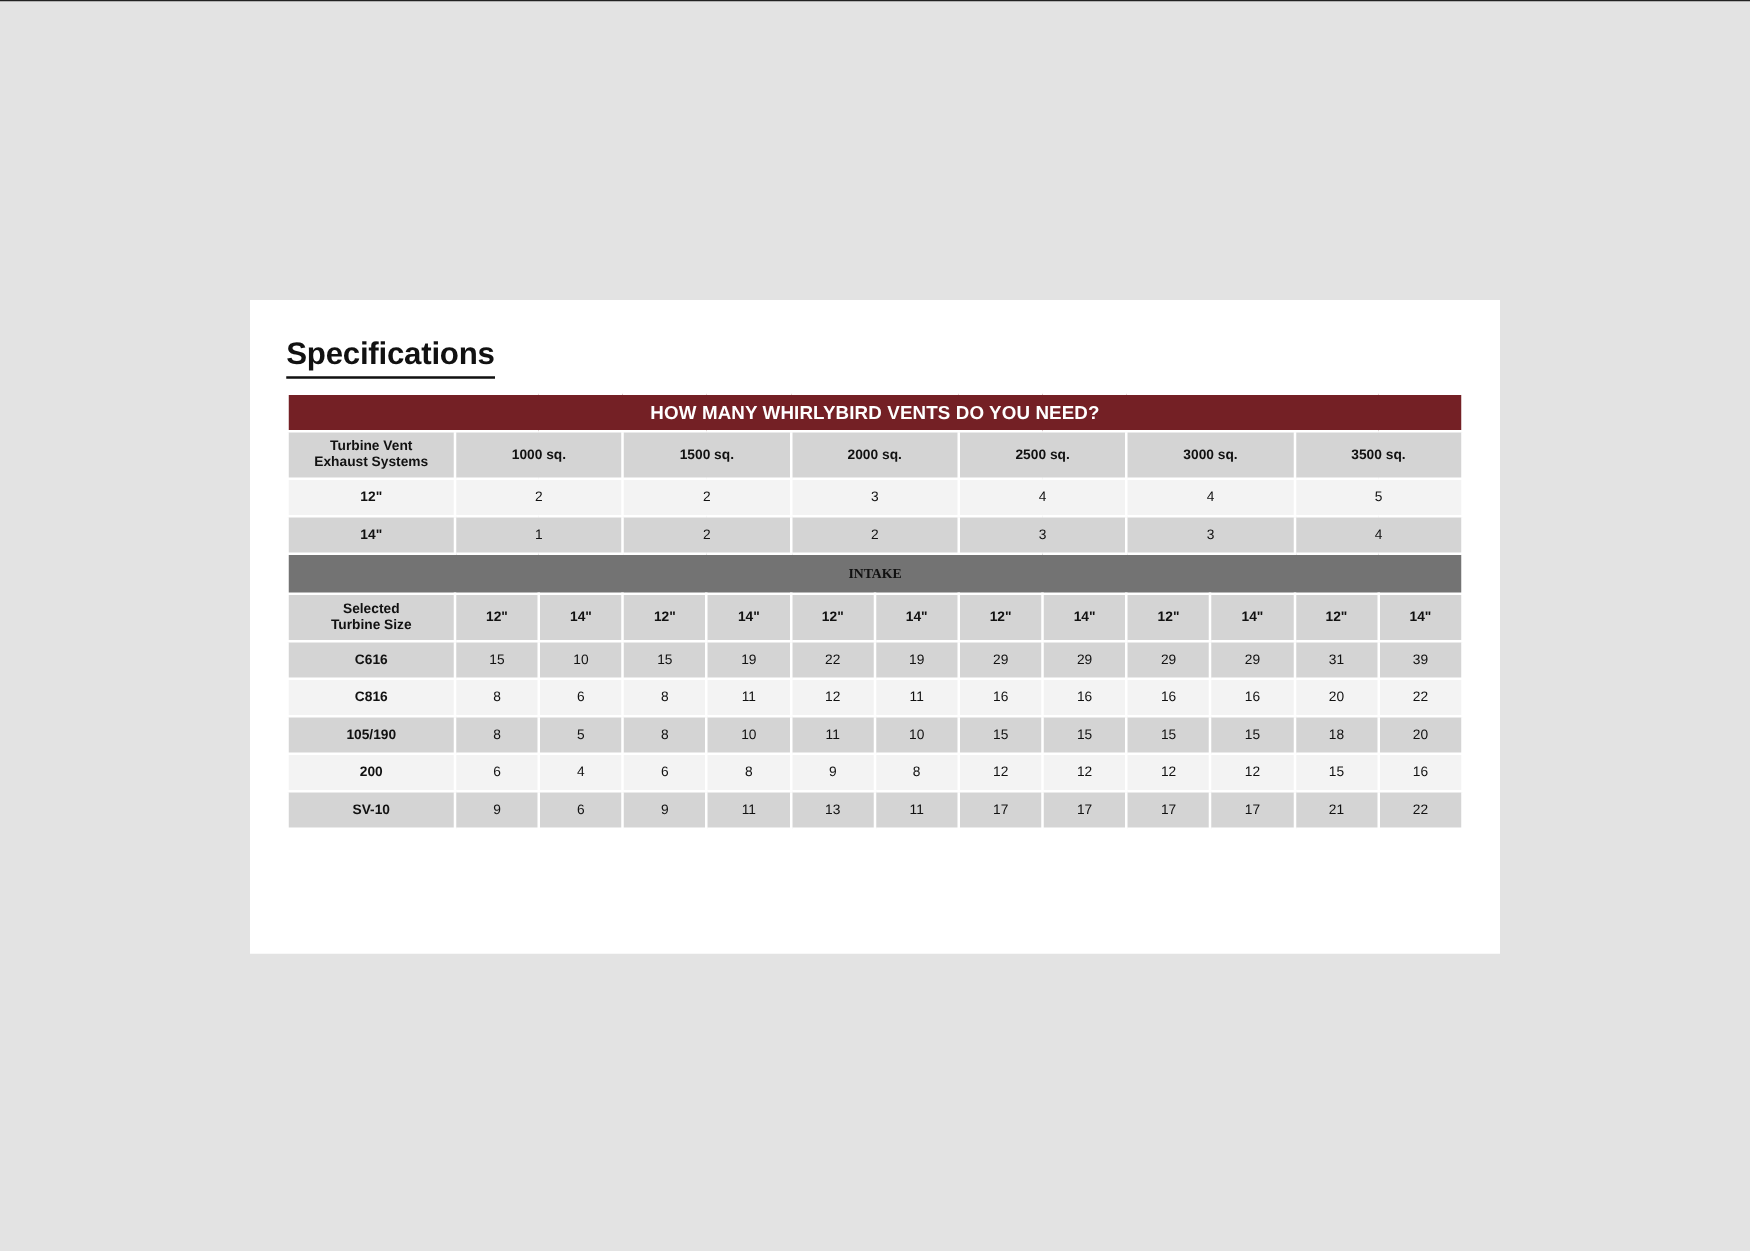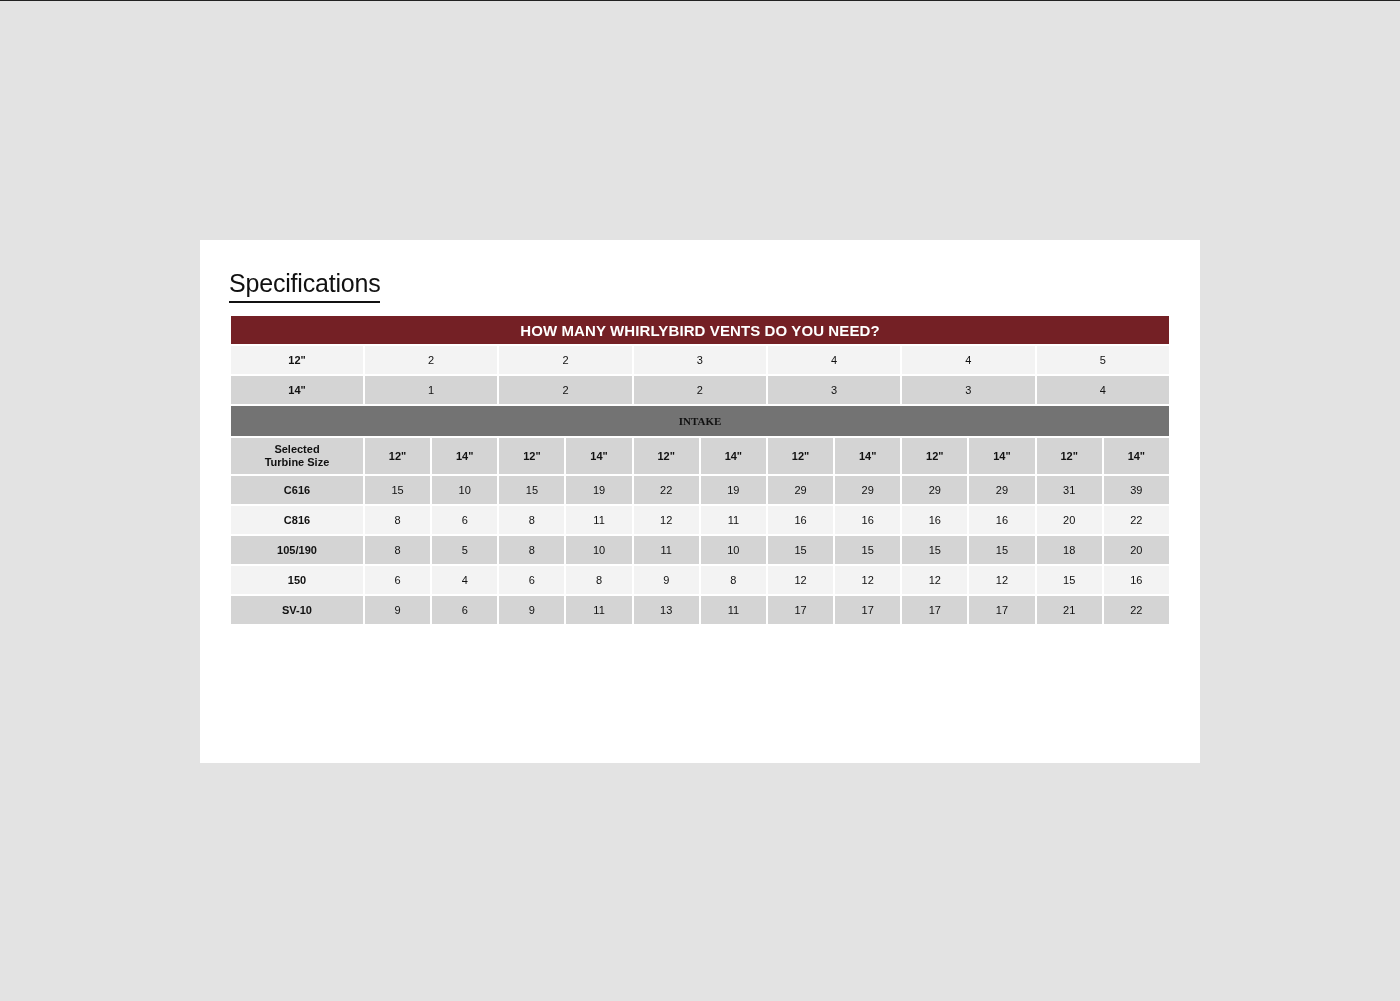--- a/index.html
+++ b/index.html
@@ -15,21 +15,21 @@
     .card {
       position: absolute;
       left: 200px; top: 239px;
       width: 1000px; height: 523px;
       background: #ffffff;
     }
     .title {
       position: absolute;
       left: 29px; top: 29px;
       font-size: 25px;
-      font-weight: normal;
+      font-weight: bold;
       color: #111;
       padding-bottom: 3px;
       border-bottom: 2px solid #111;
       letter-spacing: -0.2px;
     }
     table.spec {
       position: absolute;
       left: 29px; top: 74px;
       width: 942px;
       border-collapse: collapse;
@@ -77,20 +77,32 @@
         <col>
         <col>
         <col>
         <col>
     </colgroup>
     <tbody id="tbody">
         <tr>
           <td colspan="13" class="banner">HOW MANY WHIRLYBIRD VENTS DO YOU NEED?</td>
         </tr>
         <tr>
+          <td class="hdr">
+            <div>Turbine Vent</div>
+            <div>Exhaust Systems</div>
+          </td>
+          <td colspan="2" class="hdr">1000 sq.</td>
+          <td colspan="2" class="hdr">1500 sq.</td>
+          <td colspan="2" class="hdr">2000 sq.</td>
+          <td colspan="2" class="hdr">2500 sq.</td>
+          <td colspan="2" class="hdr">3000 sq.</td>
+          <td colspan="2" class="hdr">3500 sq.</td>
+        </tr>
+        <tr>
           <td class="light label">12"</td>
           <td colspan="2" class="light">2</td>
           <td colspan="2" class="light">2</td>
           <td colspan="2" class="light">3</td>
           <td colspan="2" class="light">4</td>
           <td colspan="2" class="light">4</td>
           <td colspan="2" class="light">5</td>
         </tr>
         <tr>
           <td class="dark label">14"</td>
@@ -161,21 +173,21 @@
           <td class="dark">11</td>
           <td class="dark">10</td>
           <td class="dark">15</td>
           <td class="dark">15</td>
           <td class="dark">15</td>
           <td class="dark">15</td>
           <td class="dark">18</td>
           <td class="dark">20</td>
         </tr>
         <tr>
-          <td class="light label">150</td>
+          <td class="light label">200</td>
           <td class="light">6</td>
           <td class="light">4</td>
           <td class="light">6</td>
           <td class="light">8</td>
           <td class="light">9</td>
           <td class="light">8</td>
           <td class="light">12</td>
           <td class="light">12</td>
           <td class="light">12</td>
           <td class="light">12</td>

